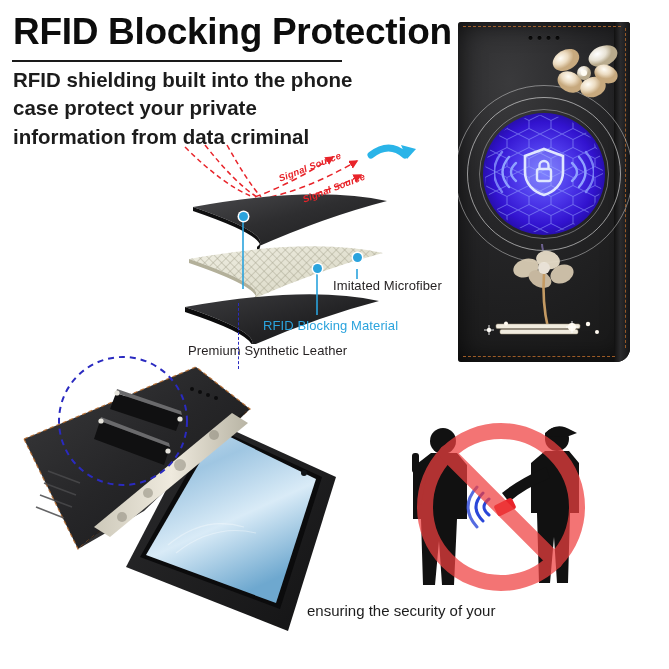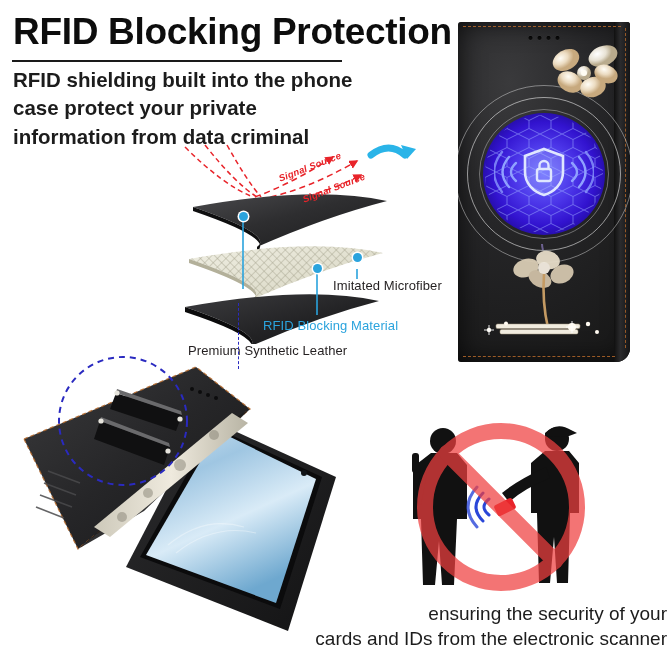--- a/index.html
+++ b/index.html
@@ -100,21 +100,21 @@
   .gem-strip{position:absolute;left:26px;top:299px;width:118px;height:16px;}
 
   
   .wallet{position:absolute;left:18px;top:330px;width:352px;height:326px;}
 
   
   .scene{position:absolute;left:385px;top:418px;width:232px;height:180px;}
 
   .caption{
     position:absolute;left:307px;top:600px;width:360px;
-    text-align:right;font-size:19px;color:#1c1c1c;line-height:1.32;
+    text-align:left;font-size:15px;color:#1c1c1c;line-height:1.32;
   }
   .caption span{display:block;}
 </style>
 </head>
 <body>
 
 <div class="stage">
 
   <div class="title">RFID Blocking Protection</div>
   <div class="rule"></div>
@@ -408,16 +408,15 @@
 
       <g opacity=".72">
         <circle cx="116" cy="88" r="76" fill="none" stroke="#ef3f3f" stroke-width="16"></circle>
         <line x1="62" y1="34" x2="170" y2="142" stroke="#ef3f3f" stroke-width="16" stroke-linecap="round"></line>
       </g>
     </svg>
   </div>
 
   <div class="caption">
     <span>ensuring the security of your</span>
-    <span>cards and IDs from the electronic scanner</span>
   </div>
 
 </div>
 
 </body></html>

